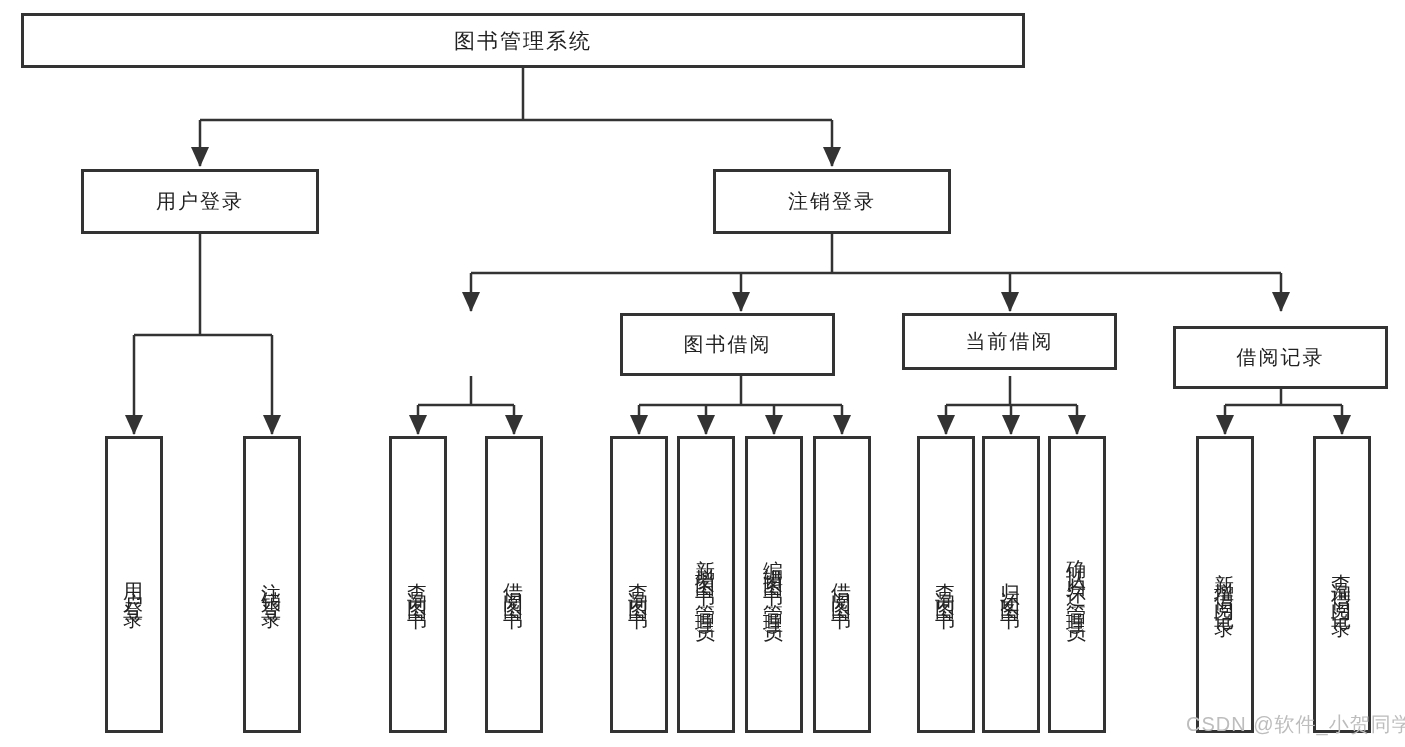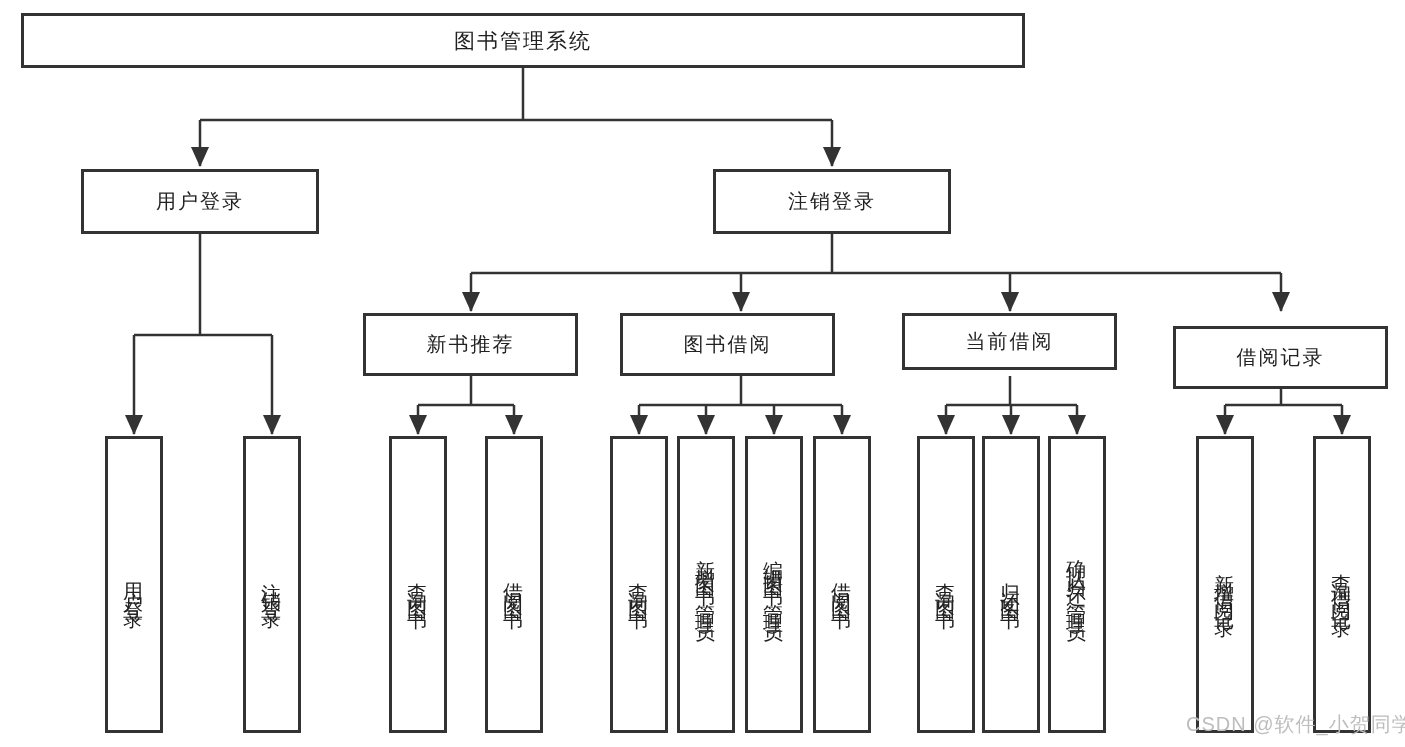--- a/index.html
+++ b/index.html
@@ -68,21 +68,20 @@
     <path d="M1077 405 V434" marker-end="url(#ah)"></path>
     <path d="M1225 405 V434" marker-end="url(#ah)"></path>
     <path d="M1342 405 V434" marker-end="url(#ah)"></path>
   </svg>
 
   <div class="box root" style="left:21px;top:13px;width:1004px;height:55px">图书管理系统</div>
 
   <div class="box" style="left:81px;top:169px;width:238px;height:65px">用户登录</div>
   <div class="box" style="left:713px;top:169px;width:238px;height:65px">注销登录</div>
 
-  <div class="box" style="left:363px;top:313px;width:215px;height:63px">新书推荐</div>
   <div class="box" style="left:620px;top:313px;width:215px;height:63px">图书借阅</div>
   <div class="box" style="left:902px;top:313px;width:215px;height:57px">当前借阅</div>
   <div class="box" style="left:1173px;top:326px;width:215px;height:63px">借阅记录</div>
 
   <div class="box leaf" style="left:105px;top:436px;width:58px;height:297px">用户登录</div>
   <div class="box leaf" style="left:243px;top:436px;width:58px;height:297px">注销登录</div>
 
   <div class="box leaf" style="left:389px;top:436px;width:58px;height:297px">查询图书</div>
   <div class="box leaf" style="left:485px;top:436px;width:58px;height:297px">借阅图书</div>
 

